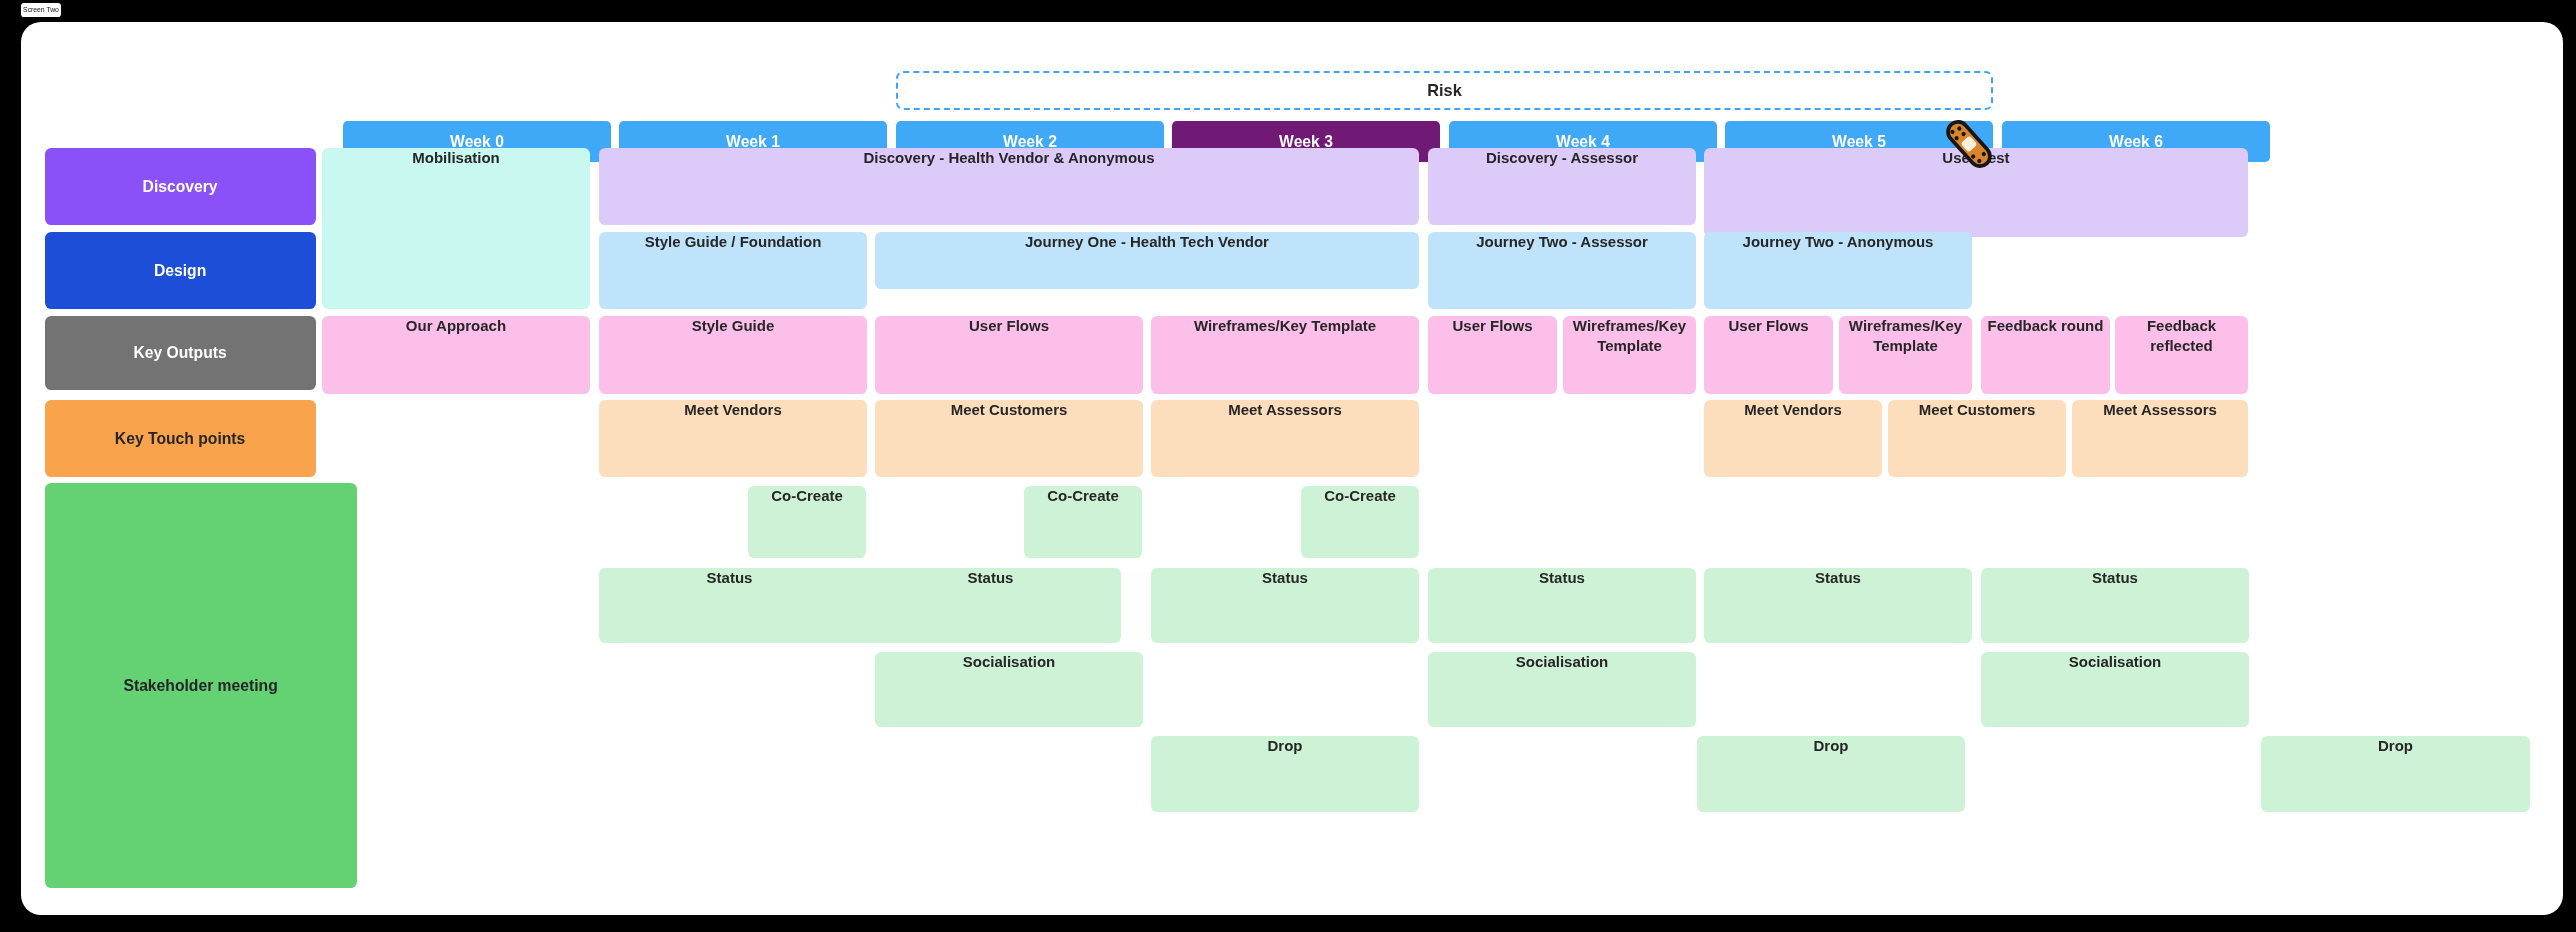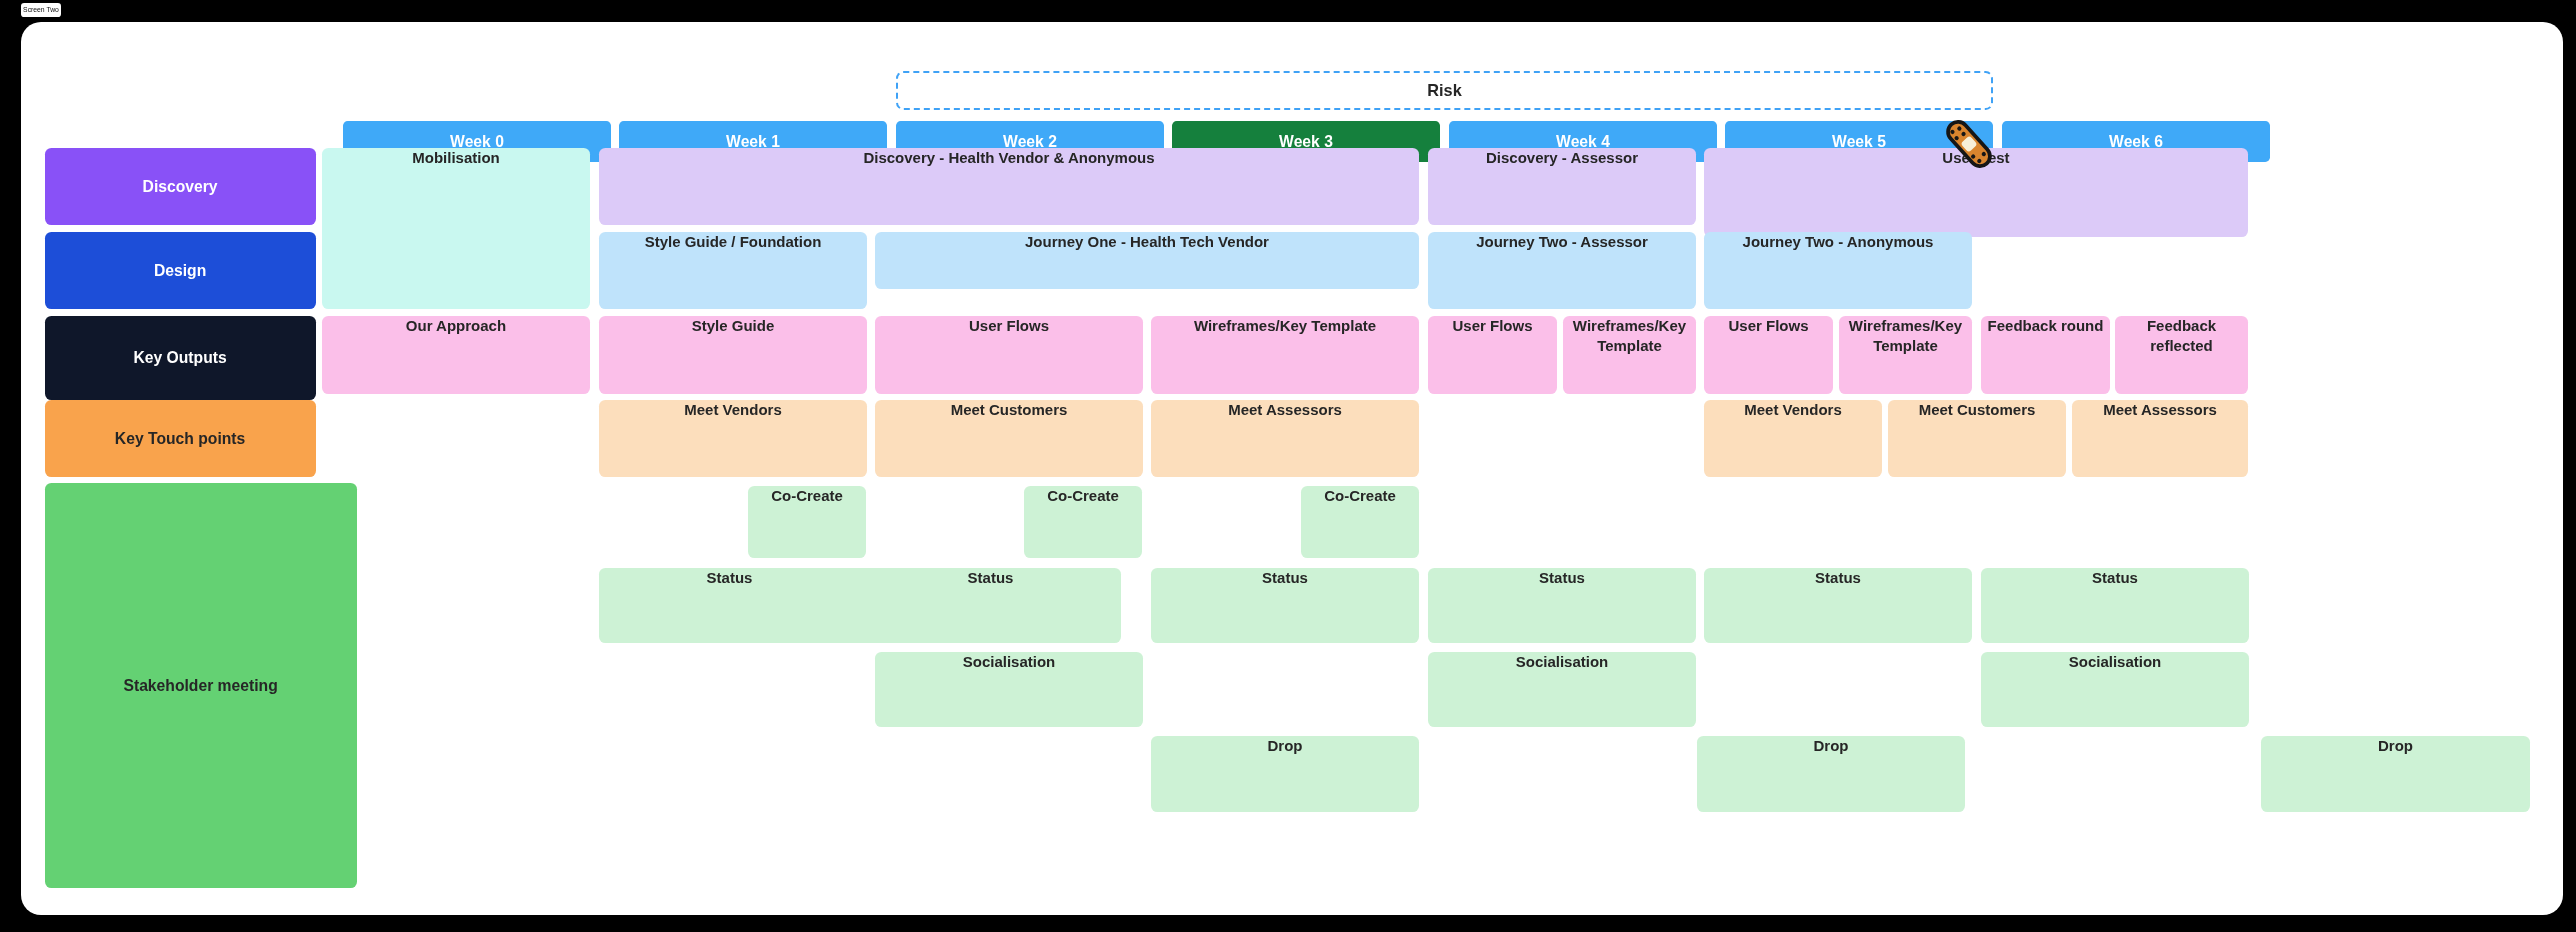--- a/index.html
+++ b/index.html
@@ -64,31 +64,31 @@
         <circle cx="45" cy="31" r="4" fill="#161616"></circle>
         <circle cx="60" cy="34" r="4" fill="#161616"></circle>
         <circle cx="48" cy="92" r="4" fill="#161616"></circle>
         <circle cx="63" cy="88" r="4" fill="#161616"></circle>
         <circle cx="45" cy="78" r="4" fill="#161616"></circle>
       </g>
     </svg>
   <div class="week-header" style="left: 322px; background: rgb(63, 169, 248); color: rgb(255, 255, 255);">Week 0</div>
       <div class="week-header" style="left: 598px; background: rgb(63, 169, 248); color: rgb(255, 255, 255);">Week 1</div>
       <div class="week-header" style="left: 875px; background: rgb(63, 169, 248); color: rgb(255, 255, 255);">Week 2</div>
-      <div class="week-header" style="left: 1151px; background: #15803d; color: rgb(255, 255, 255);">Week 3</div>
+      <div class="week-header" style="left: 1151px; background: #701a75; color: rgb(255, 255, 255);">Week 3</div>
       <div class="week-header" style="left: 1428px; background: rgb(63, 169, 248); color: rgb(255, 255, 255);">Week 4</div>
       <div class="week-header" style="left: 1704px; background: rgb(63, 169, 248); color: rgb(255, 255, 255);">Week 5</div>
       <div class="week-header" style="left: 1981px; background: rgb(63, 169, 248); color: rgb(255, 255, 255);">Week 6</div>
       <div class="lane" style="left: 23.6px; top: 126px; width: 271px; height: 77px; background: rgb(137, 81, 247); color: rgb(255, 255, 255);">
         <span class="lbl">Discovery</span>
       </div>
       <div class="lane" style="left: 23.6px; top: 210px; width: 271px; height: 77px; background: #1d4ed8; color: rgb(255, 255, 255);">
         <span class="lbl">Design</span>
       </div>
-      <div class="lane" style="left: 23.6px; top: 294px; width: 271px; height: 84px; background: #0f172a; color: rgb(255, 255, 255);">
+      <div class="lane" style="left: 23.6px; top: 294px; width: 271px; height: 74px; background: #737373; color: rgb(255, 255, 255);">
         <span class="lbl">Key Outputs</span>
       </div>
       <div class="lane" style="left: 23.6px; top: 378px; width: 271px; height: 77px; background: rgb(249, 163, 76); color: rgb(38, 38, 38);">
         <span class="lbl">Key Touch points</span>
       </div>
       <div class="lane" style="left: 23.6px; top: 461px; width: 312px; height: 405px; background: rgb(100, 209, 115); color: rgb(38, 38, 38);">
         <span class="lbl">Stakeholder meeting</span>
       </div>
       <div class="card" style="left: 301px; top: 126px; width: 268px; height: 161px; background: rgb(201, 248, 240); color: rgb(38, 38, 38);">
         <span class="lbl">Mobilisation</span>

